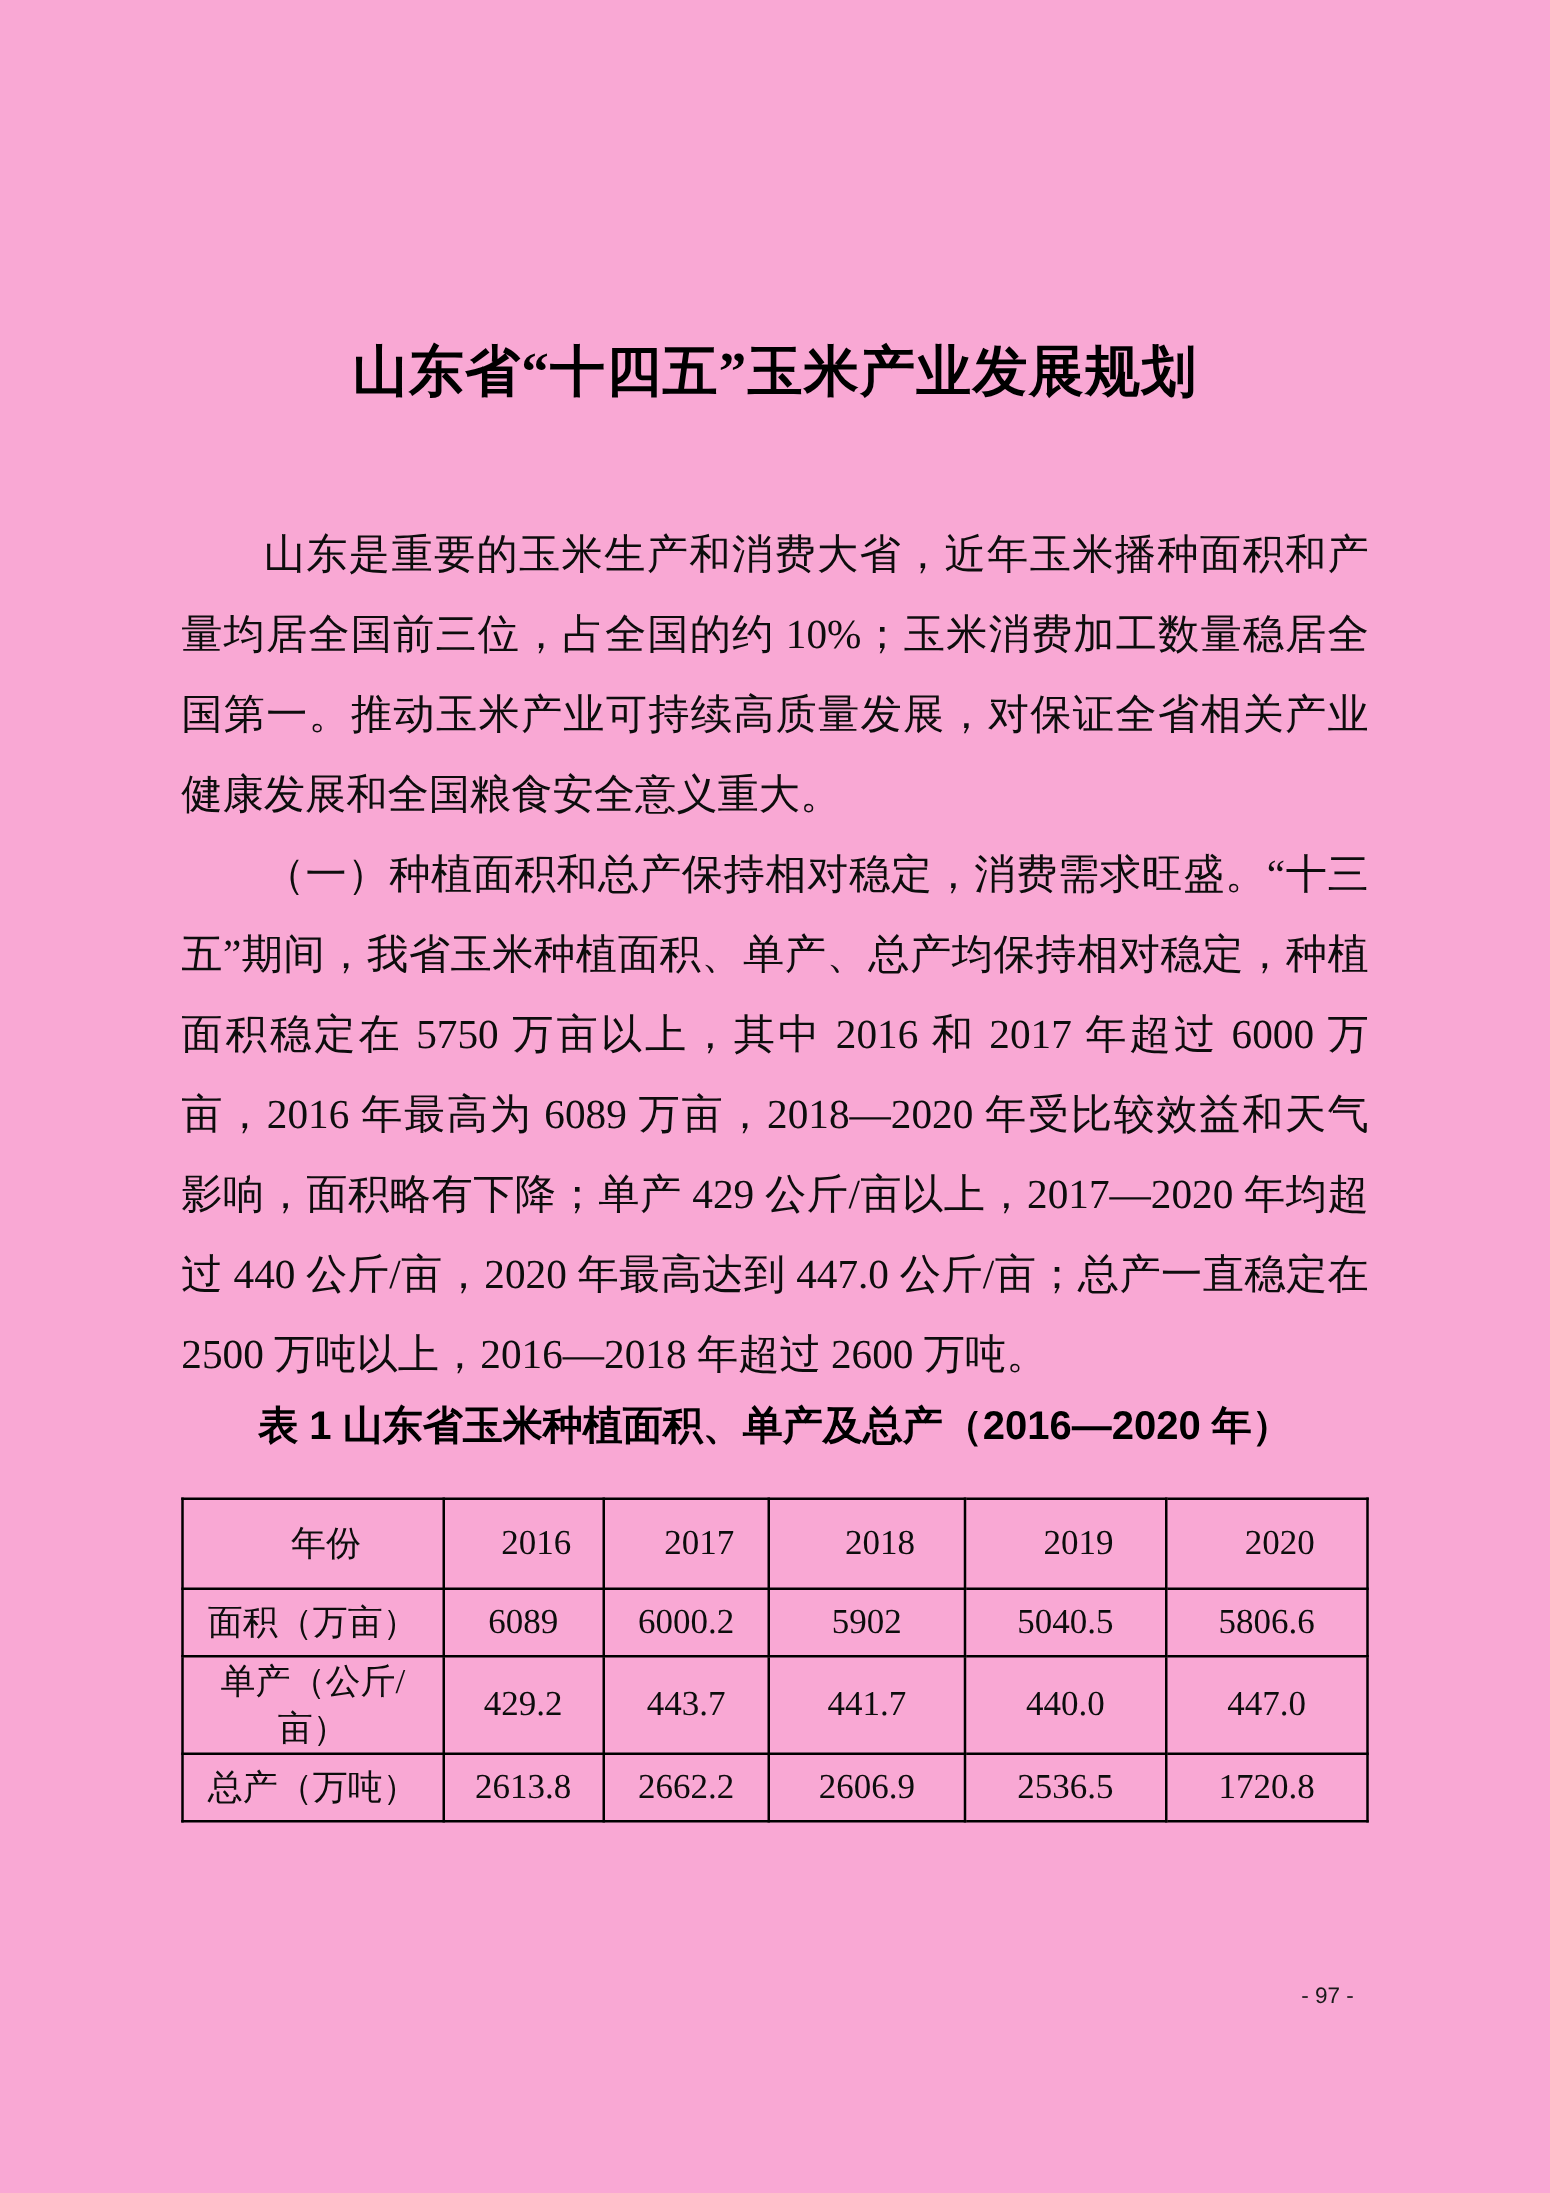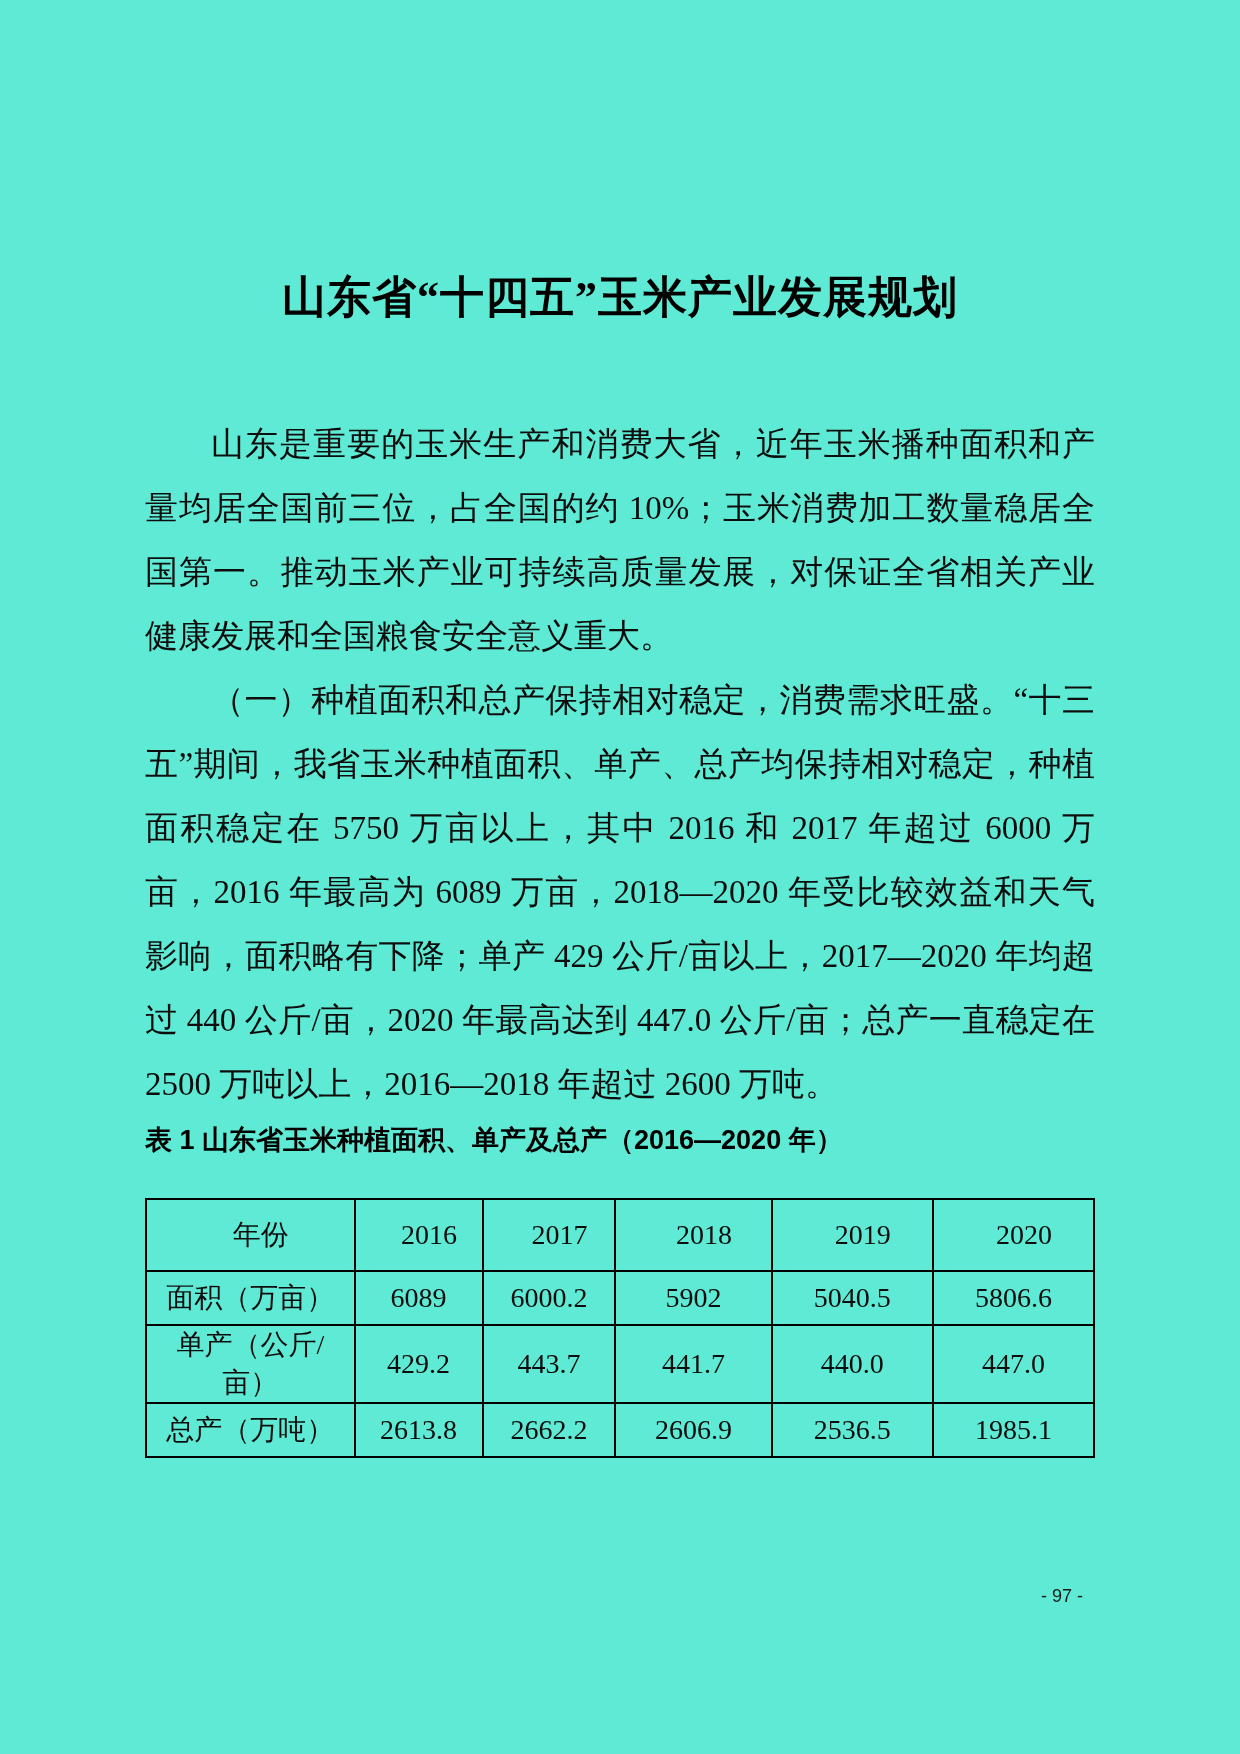--- a/index.html
+++ b/index.html
@@ -4,21 +4,21 @@
 <style>
   * { margin: 0; padding: 0; box-sizing: border-box; }
   html, body { background: #ffffff; }
   body { font-family: "Liberation Serif", "DejaVu Serif", serif; }
 
   .page {
     position: relative;
     width: 1240px;
     height: 1754px;
     margin: 0 auto;
-    background: #5eead4;
+    background: #f9a8d4;
     color: #000000;
     padding: 272px 145px 0 145px;
     overflow: hidden;
   }
 
   .doc-title {
     font-family: "Liberation Serif", "DejaVu Serif", serif;
     font-size: 44px;
     font-weight: bold;
     line-height: 52px;
@@ -42,24 +42,24 @@
     font-family: "Liberation Sans", "DejaVu Sans", sans-serif;
     font-size: 33px;
     font-weight: bold;
     line-height: 64px;
     text-indent: 66px;
     color: #000000;
   }
 
   .table-caption {
     font-family: "Liberation Sans", "DejaVu Sans", sans-serif;
-    font-size: 27px;
+    font-size: 32px;
     font-weight: bold;
     line-height: 48px;
-    text-align: left;
+    text-align: center;
     color: #000000;
   }
 
   table.stats {
     width: 100%;
     border-collapse: collapse;
     table-layout: fixed;
     margin-top: 34px;
   }
   table.stats th,
@@ -134,20 +134,20 @@
         <td>441.7</td>
         <td>440.0</td>
         <td>447.0</td>
       </tr>
       <tr>
         <td>总产（万吨）</td>
         <td>2613.8</td>
         <td>2662.2</td>
         <td>2606.9</td>
         <td>2536.5</td>
-        <td>1985.1</td>
+        <td>1720.8</td>
       </tr>
     </tbody>
   </table>
 
   <div class="page-number">- 97 -</div>
 
 </div>
 
 </body></html>

